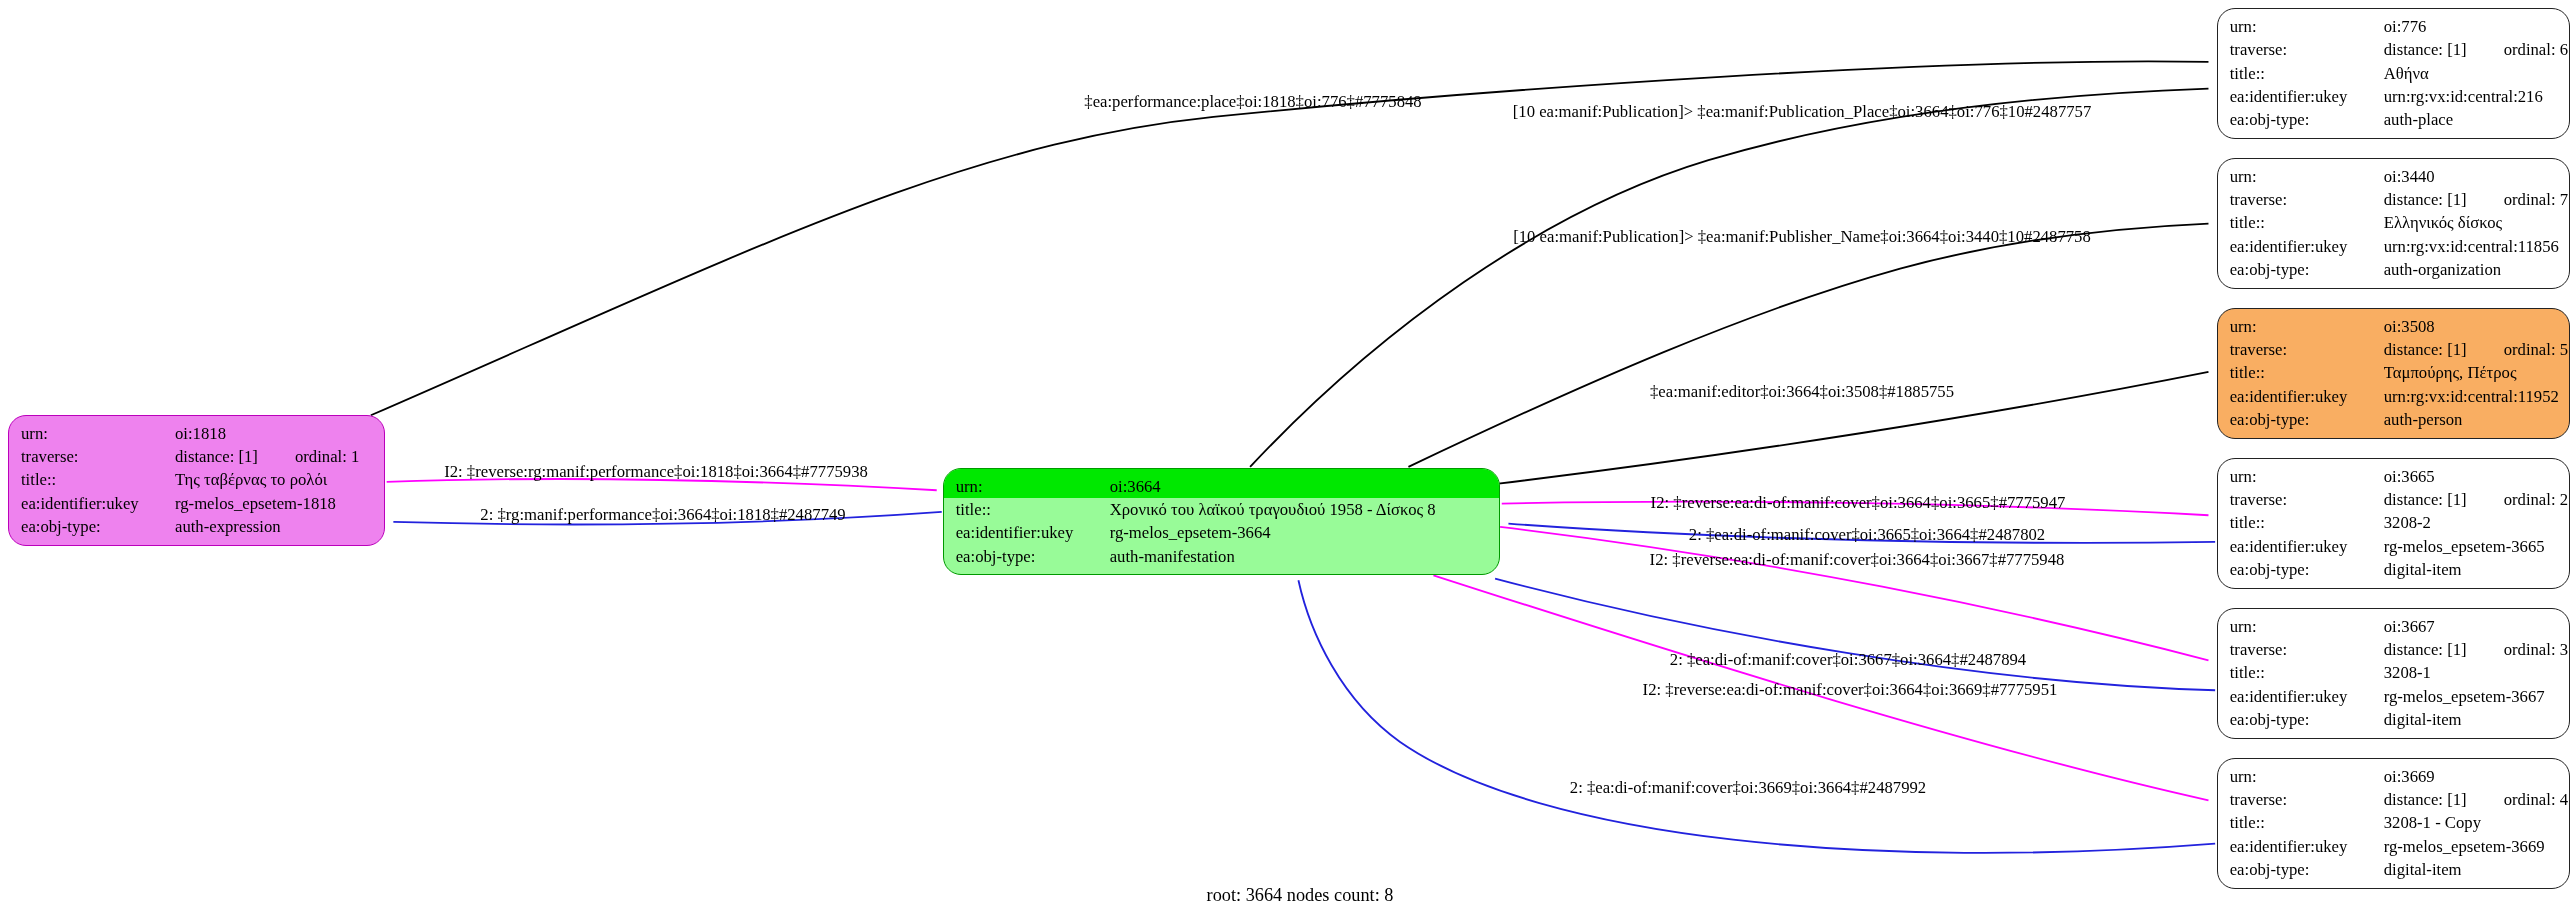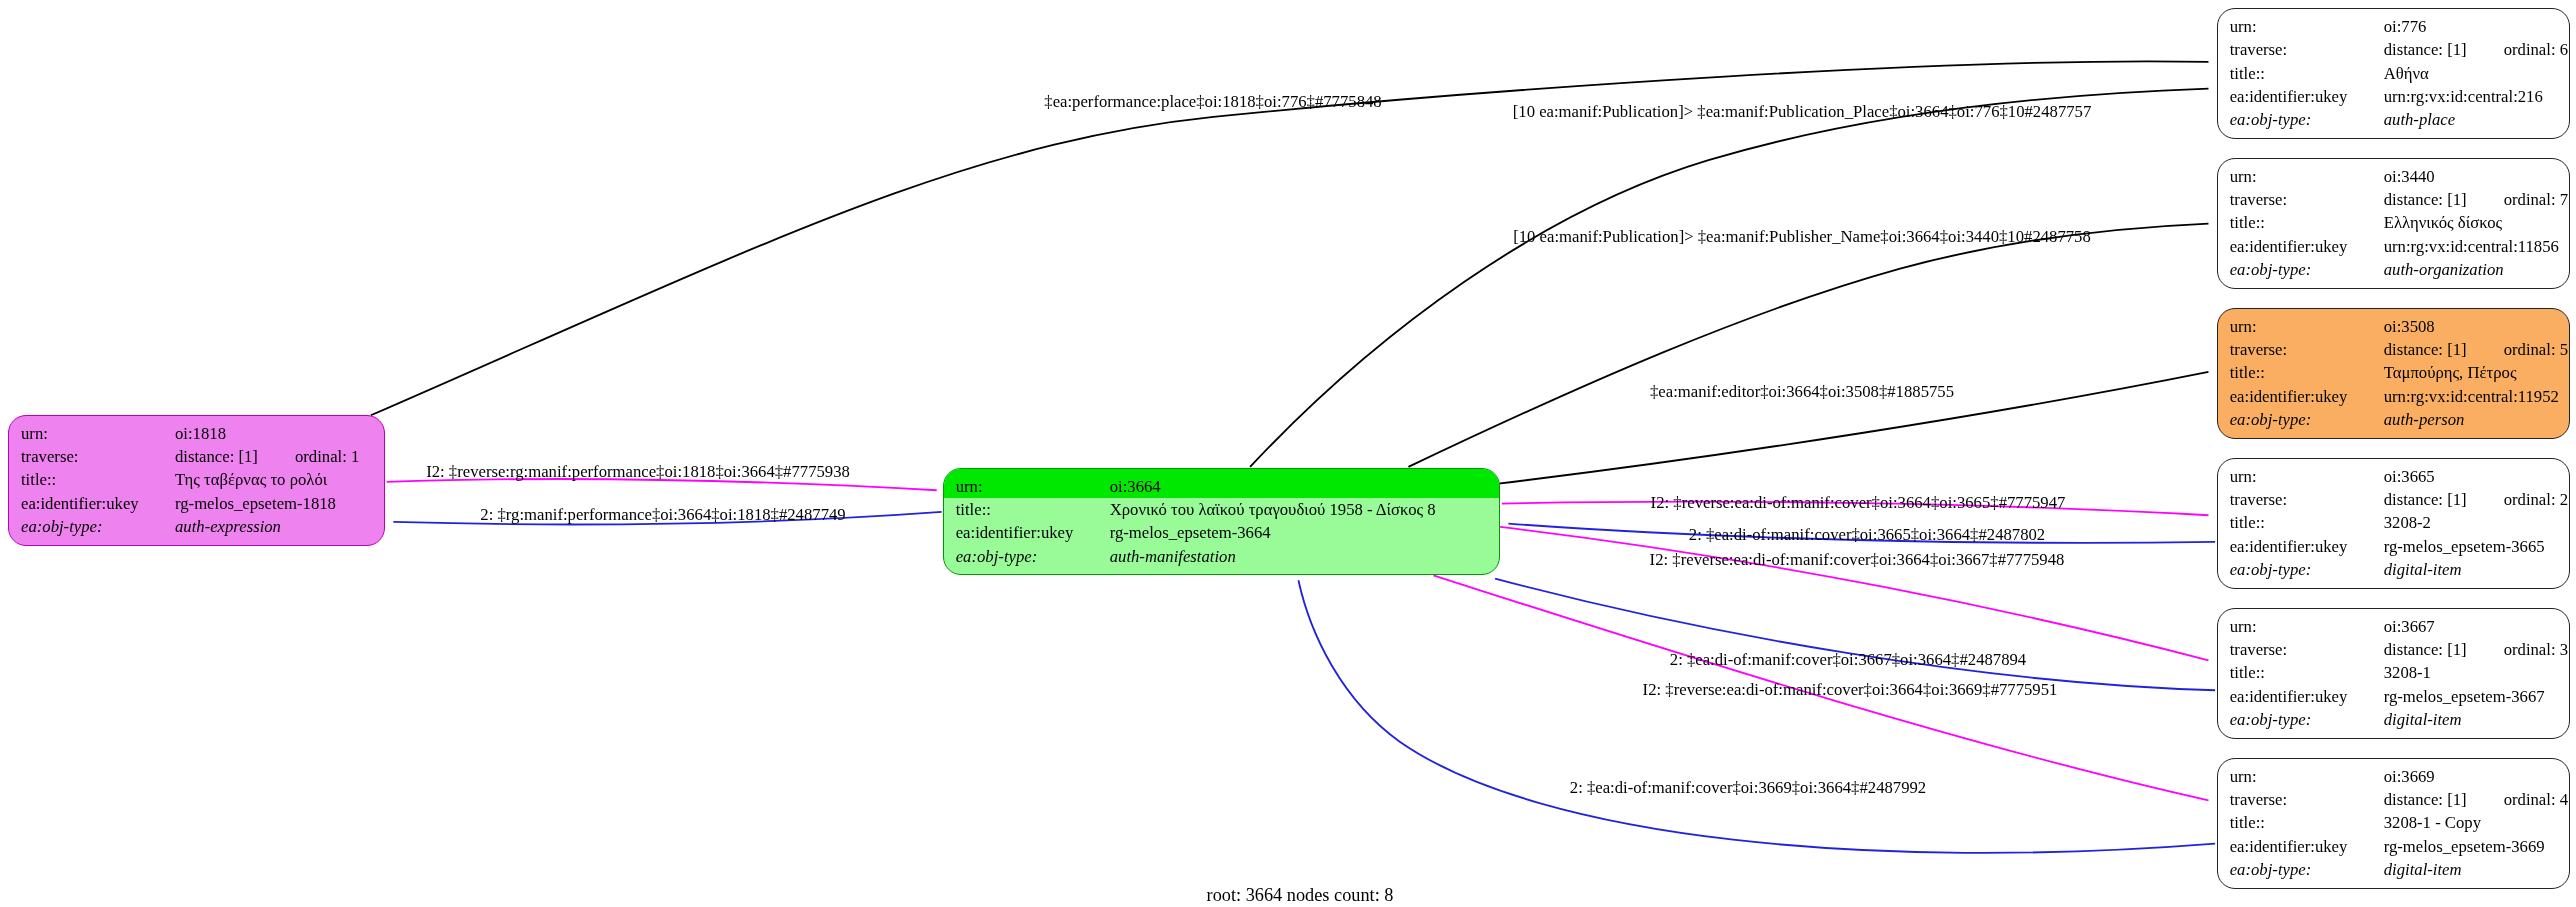--- a/index.html
+++ b/index.html
@@ -11,21 +11,21 @@
   .edge-label {
     position:absolute; transform:translate(-50%,-50%);
     font-size:16.7px; white-space:nowrap; color:#000; background:transparent;
   }
   .node {
     position:absolute; border:1.7px solid #000; border-radius:18px;
     font-size:16.7px; overflow:hidden; background:#fff;
   }
   .row { display:grid; grid-template-columns:154px 1fr; padding:1.7px 11.7px; line-height:20px; }
   .node .row:first-child { padding-top:7.5px; }
-  .node .row:last-child { padding-bottom:7.5px;font-style:italic; }
+  .node .row:last-child { padding-bottom:7.5px; }
   .k, .v { white-space:nowrap; }
   .trav { display:flex; gap:37px; }
   .node-expression { background:#EE82EE; border-color:#BB00BB; }
   .node-root { background:#98FB98; border-color:#009900; }
   .node-root .row-urn { background:#00E800; }
   .node-person { background:#F9AE62; border-color:#222; }
   .node-plain { background:#ffffff; border-color:#222; }
   .footer-label {
     position:absolute; transform:translate(-50%,-50%);
     font-size:18.3px; white-space:nowrap;
@@ -67,25 +67,25 @@
 
     <path marker-end="url(#arrow-m)" d="M 1800 632 C 2120 670 2420 732 2650 792" stroke="#FF00FF"></path>
 
     <path marker-end="url(#arrow-b)" d="M 2658 828 C 2380 820 2050 762 1794 694" stroke="#2222DD"></path>
 
     <path marker-end="url(#arrow-m)" d="M 1720 690 C 2030 790 2380 900 2650 960" stroke="#FF00FF"></path>
 
     <path marker-end="url(#arrow-b)" d="M 2658 1012 C 2250 1044 1850 1008 1680 890 C 1610 840 1572 760 1558 696" stroke="#2222DD"></path>
   </svg>
 
-  <div class="edge-label" style="left:1213px;top:102px">‡ea:performance:place‡oi:1818‡oi:776‡#7775848</div>
+  <div class="edge-label" style="left:1253px;top:102px">‡ea:performance:place‡oi:1818‡oi:776‡#7775848</div>
   <div class="edge-label" style="left:1802px;top:112px">[10 ea:manif:Publication]&gt; ‡ea:manif:Publication_Place‡oi:3664‡oi:776‡10#2487757</div>
   <div class="edge-label" style="left:1802px;top:237px">[10 ea:manif:Publication]&gt; ‡ea:manif:Publisher_Name‡oi:3664‡oi:3440‡10#2487758</div>
   <div class="edge-label" style="left:1802px;top:392px">‡ea:manif:editor‡oi:3664‡oi:3508‡#1885755</div>
-  <div class="edge-label" style="left:638px;top:472px">I2: ‡reverse:rg:manif:performance‡oi:1818‡oi:3664‡#7775938</div>
+  <div class="edge-label" style="left:656px;top:472px">I2: ‡reverse:rg:manif:performance‡oi:1818‡oi:3664‡#7775938</div>
   <div class="edge-label" style="left:663px;top:515px">2: ‡rg:manif:performance‡oi:3664‡oi:1818‡#2487749</div>
   <div class="edge-label" style="left:1858px;top:503px">I2: ‡reverse:ea:di-of:manif:cover‡oi:3664‡oi:3665‡#7775947</div>
   <div class="edge-label" style="left:1867px;top:535px">2: ‡ea:di-of:manif:cover‡oi:3665‡oi:3664‡#2487802</div>
   <div class="edge-label" style="left:1857px;top:560px">I2: ‡reverse:ea:di-of:manif:cover‡oi:3664‡oi:3667‡#7775948</div>
   <div class="edge-label" style="left:1848px;top:660px">2: ‡ea:di-of:manif:cover‡oi:3667‡oi:3664‡#2487894</div>
   <div class="edge-label" style="left:1850px;top:690px">I2: ‡reverse:ea:di-of:manif:cover‡oi:3664‡oi:3669‡#7775951</div>
   <div class="edge-label" style="left:1748px;top:788px">2: ‡ea:di-of:manif:cover‡oi:3669‡oi:3664‡#2487992</div>
 
   <div class="node node-expression" style="left:8.3px;top:415px;width:377px">
     <div class="row row-urn">

